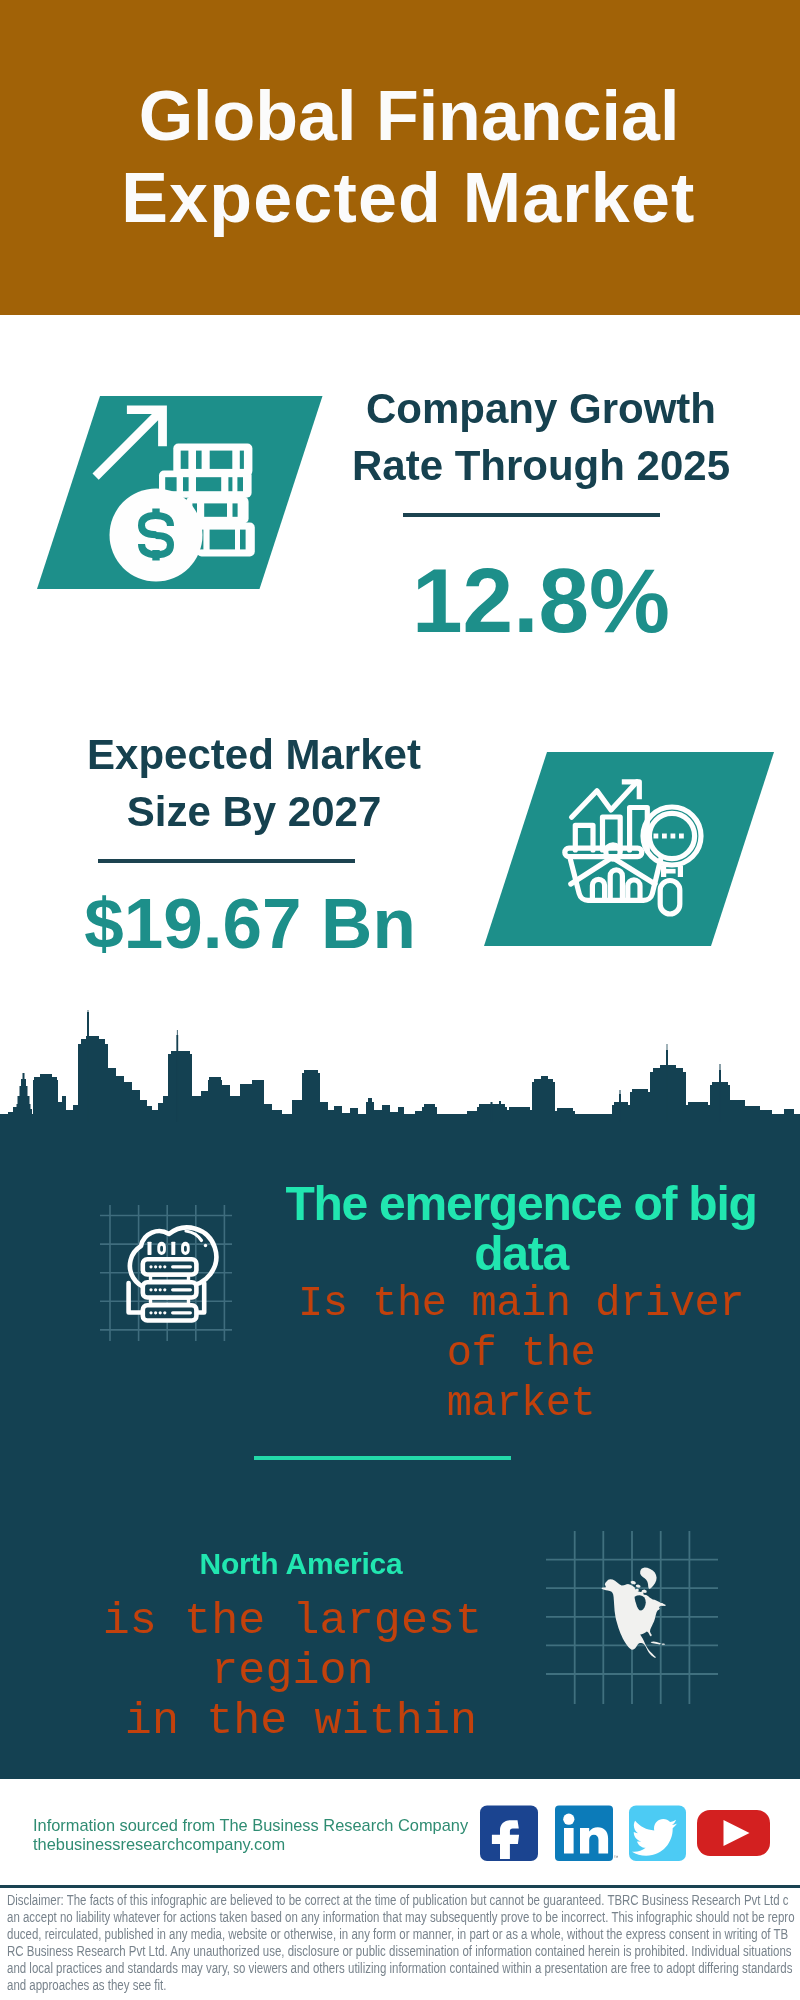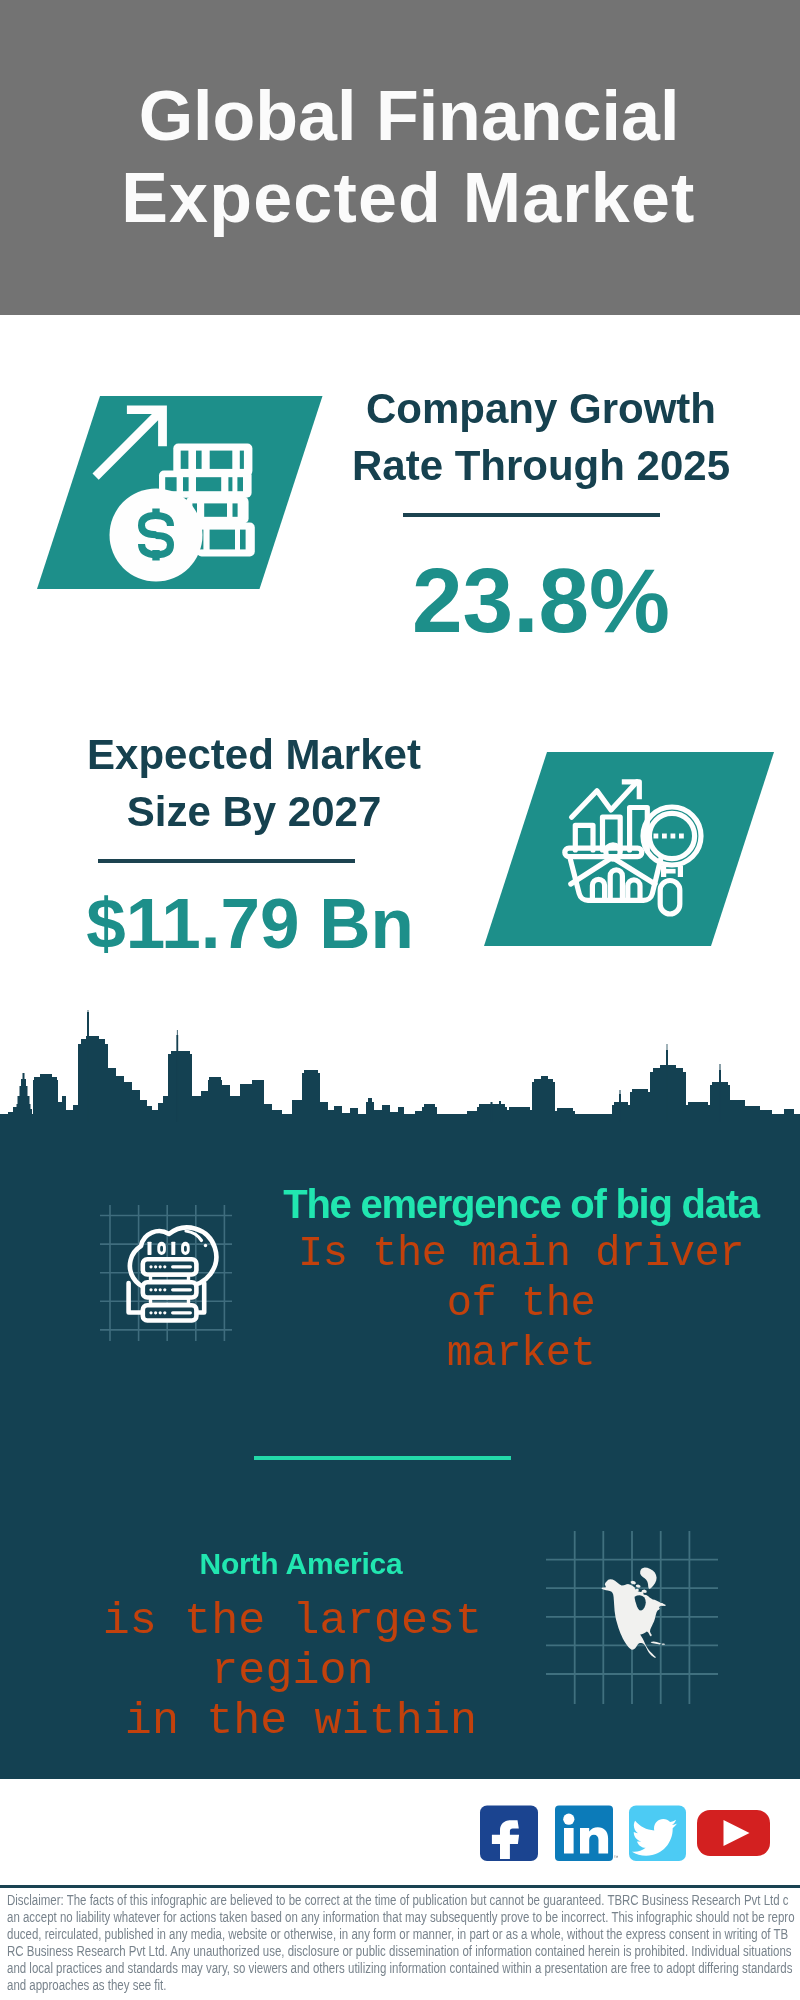--- a/index.html
+++ b/index.html
@@ -2,21 +2,21 @@
 <html><head>
 <meta charset="utf-8">
 <style>
   *{box-sizing:border-box;margin:0;padding:0;}
   html,body{width:800px;height:2000px;}
   body{font-family:"Liberation Sans",sans-serif;background:#ffffff;overflow:hidden;
        -webkit-font-smoothing:antialiased;}
   .page{position:relative;width:800px;height:2000px;background:#ffffff;overflow:hidden;}
 
   
-  .header{position:absolute;left:0;top:0;width:800px;height:315px;background:#737373;}
+  .header{position:absolute;left:0;top:0;width:800px;height:315px;background:#a16207;}
   .title{position:absolute;left:9px;top:75px;width:800px;text-align:center;color:#fbfbfb;
          font-size:70px;line-height:82px;font-weight:bold;}
   .tl2{letter-spacing:1.2px;margin-left:-1.2px;}
 
   
   .stat-label{color:#16414f;font-size:42px;line-height:57px;font-weight:bold;text-align:center;}
   .rule{height:4px;background:#1c4350;}
   .stat-value{color:#1d8f8a;font-weight:bold;text-align:center;white-space:nowrap;}
 
   .blockA{position:absolute;left:323px;top:380px;width:436px;}
@@ -31,21 +31,21 @@
   .overlay{position:absolute;left:0;top:0;width:800px;height:2000px;pointer-events:none;z-index:5;}
   .overlay svg{display:block;}
 
   
   .dark{position:absolute;left:0;top:1121px;width:800px;height:658px;background:#144152;}
   .skyline{position:absolute;left:0;top:1010px;width:800px;height:112px;}
 
   
   .featA{position:absolute;left:263px;top:1179px;width:516px;text-align:center;}
   .featB{position:absolute;left:57px;top:1539px;width:488px;text-align:center;}
-  .feat-head{color:#21e6b0;font-weight:bold;font-size:40px;line-height:50px;letter-spacing:-1.25px;}
+  .feat-head{color:#21e6b0;font-weight:bold;font-size:48px;line-height:50px;letter-spacing:-1.25px;}
   .featB .feat-head{font-size:30px;letter-spacing:-0.2px;}
   .feat-sub{color:#c2410c;font-size:42px;line-height:50px;letter-spacing:-0.42px;font-family:Liberation Mono, monospace;}
   .featB .feat-sub{font-size:45px;letter-spacing:0.1px;}
   .featB .feat-sub .l1{display:block;margin-left:-17px;margin-top:8px;}
   .midrule{position:absolute;left:254px;top:1456px;width:257px;height:4px;background:#23d9a9;}
 
   .iconA{position:absolute;left:77px;top:1176px;width:180px;height:180px;}
   .iconB{position:absolute;left:548px;top:1512px;width:184px;height:196px;}
 
   
@@ -196,30 +196,30 @@
           </g>
         </g>
       </svg>
     </div>
   <div class="blockA">
     <div class="stat-label">
       <span>Company Growth</span><br>
       <span>Rate Through 2025</span>
     </div>
     <div class="rule"></div>
-    <div class="stat-value">23.8%</div>
+    <div class="stat-value">12.8%</div>
   </div>
 
   <div class="blockB">
     <div class="stat-label">
       <span>Expected Market</span><br>
       <span>Size By 2027</span>
     </div>
     <div class="rule"></div>
-    <div class="stat-value">$11.79 Bn</div>
+    <div class="stat-value">$19.67 Bn</div>
   </div>
 
   <div class="dark"></div>
   <div class="skyline"><svg width="800" height="112" viewBox="0 0 800 112" xmlns="http://www.w3.org/2000/svg">
         <rect x="0" y="104" width="800" height="8" fill="#144152"></rect>
         <rect x="0" y="108" width="8" height="4" fill="#144152"></rect>
         <rect x="8" y="102" width="5" height="10" fill="#144152"></rect>
         <rect x="13" y="97" width="4" height="15" fill="#144152"></rect>
         <rect x="17" y="104" width="5" height="8" fill="#144152"></rect>
         <rect x="22" y="99" width="6" height="13" fill="#144152"></rect>
@@ -343,20 +343,24 @@
 
   <div class="iconB"></div>
   <div class="featB">
     <div class="feat-head">North America</div>
     <div class="feat-sub">
       <span class="l1">is the largest region</span>
       <span>in the within</span>
     </div>
   </div>
 
+  <div class="src">
+    <div>Information sourced from The Business Research Company</div>
+    <div>thebusinessresearchcompany.com</div>
+  </div>
   <div class="social"><svg width="800" height="2000" viewBox="0 0 800 2000" xmlns="http://www.w3.org/2000/svg">
         <g>
           <rect x="480" y="1805.5" width="58" height="55.5" rx="7" fill="#1b4490"></rect>
           <path fill="#ffffff" d="M517.5,1820.2 h-7.3 c-6.0,0 -10.2,4.0 -10.2,9.9 v4.6 h-8.1 v9.3 h8.1 v15.0 h9.9 v-15.0 h8.0 l1.2,-9.3 h-9.2 v-3.7 c0,-1.7 0.9,-2.6 2.8,-2.6 h6.1 z"></path>
         </g>
         <g>
           <rect x="555" y="1805.5" width="58" height="55.5" rx="4" fill="#0c7bb9"></rect>
           <rect x="564" y="1828" width="9.6" height="25.5" fill="#ffffff"></rect>
           <circle cx="568.8" cy="1819.2" r="5.6" fill="#ffffff"></circle>
           <path fill="#ffffff" d="M580,1853.5 v-25.5 h9.2 v3.6 c1.9,-2.8 5.0,-4.3 8.6,-4.3 6.3,0 10.3,4.2 10.3,11.2 v15.0 h-9.6 v-13.4 c0,-3.4 -1.7,-5.4 -4.6,-5.4 -2.9,0 -4.7,2.0 -4.7,5.4 v13.4 z"></path>

